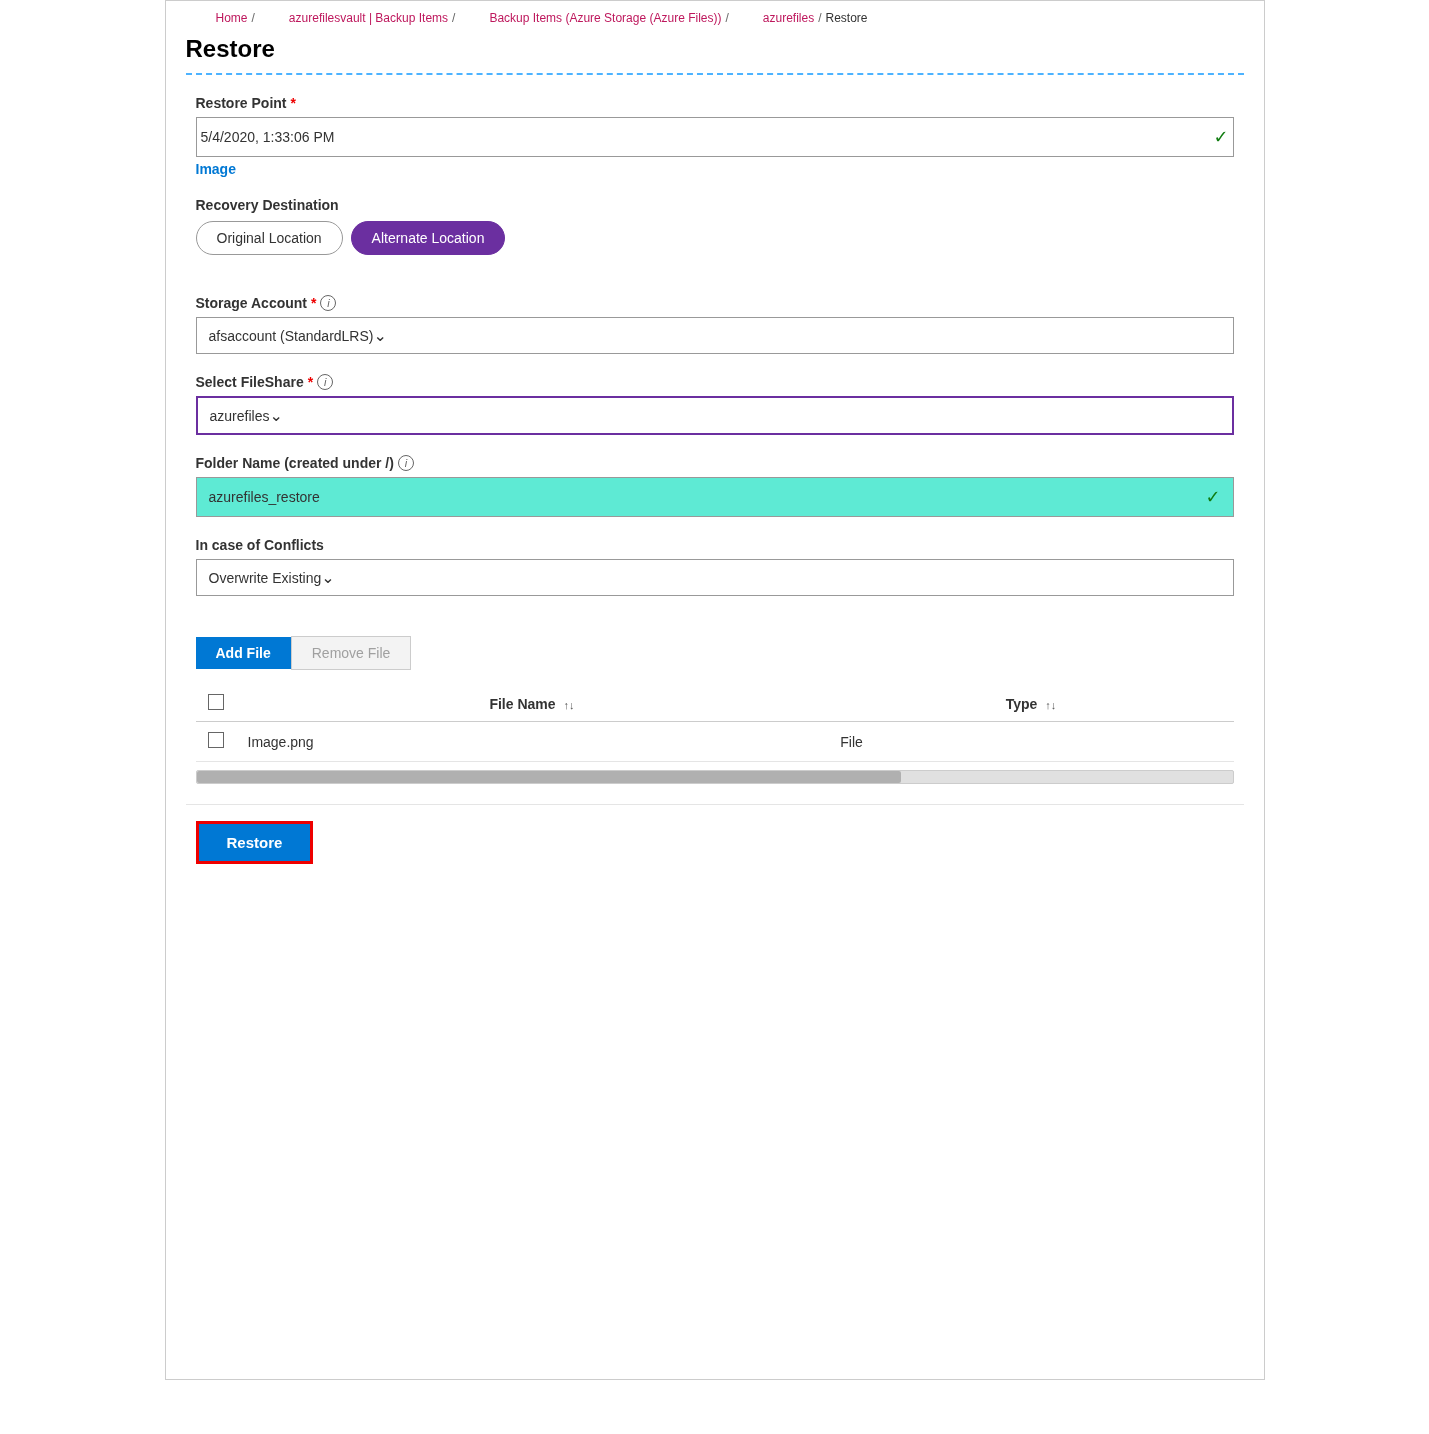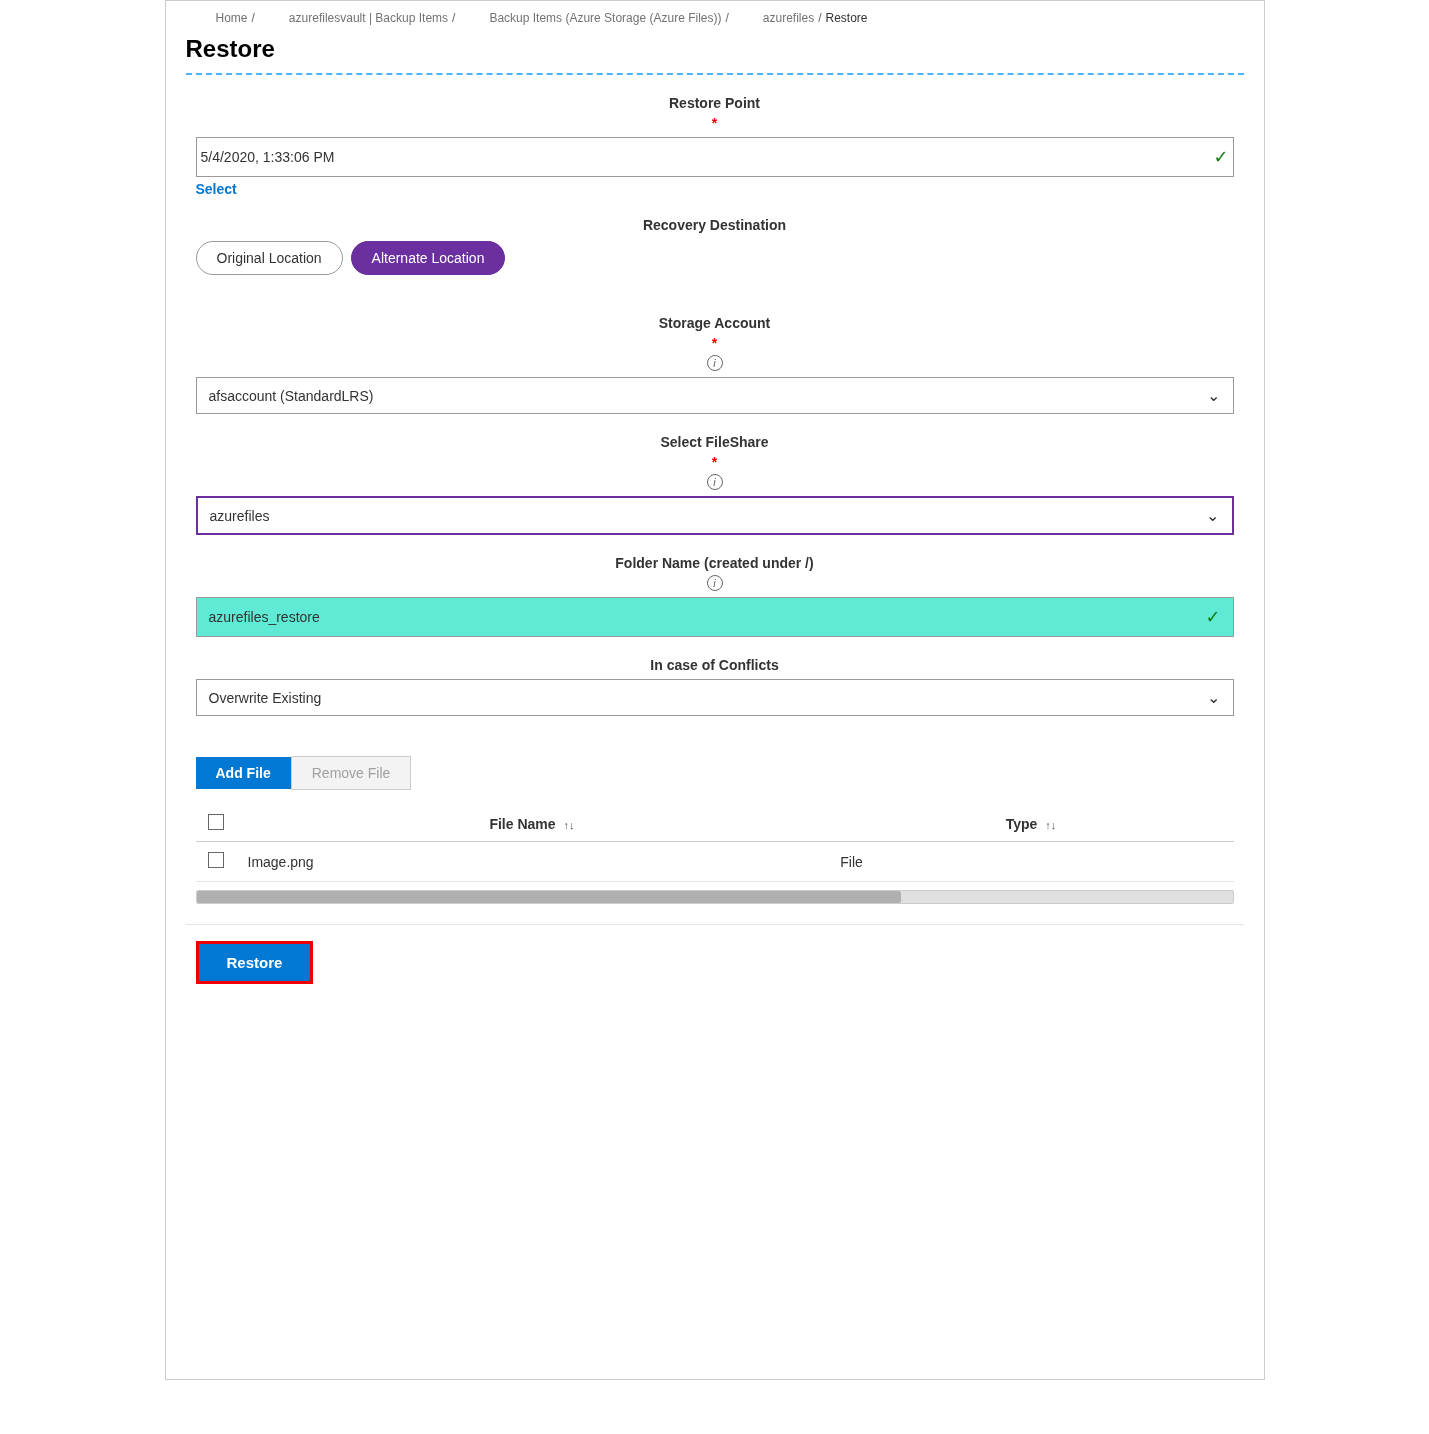--- a/index.html
+++ b/index.html
@@ -21,21 +21,21 @@
     .breadcrumb {
       font-size: 12px;
       color: #0078d4;
       margin-bottom: 10px;
       display: flex;
       flex-wrap: wrap;
       gap: 4px;
       align-items: center;
     }
     .breadcrumb span { color: #333; }
-    .breadcrumb a { color: #737373; text-decoration: none; padding-left: 30px; }
+    .breadcrumb a { color: #be185d; text-decoration: none; padding-left: 30px; }
     .breadcrumb .sep { color: #666; }
     .page-title {
       font-size: 24px;
       font-weight: 600;
       color: #000;
       margin-bottom: 10px;
     }
     .divider-dashed {
       border: none;
       border-top: 2px dashed #4db3ff;
@@ -47,21 +47,20 @@
     .field-group {
       margin-bottom: 20px;
     }
     .field-label {
       font-weight: 600;
       font-size: 14px;
       margin-bottom: 6px;
       display: flex;
       align-items: center;
       gap: 4px;
-      flex-direction: column;
     }
     .required-star {
       color: #e00;
       font-weight: bold;
     }
     .info-icon {
       display: inline-flex;
       align-items: center;
       justify-content: center;
       width: 16px;
@@ -121,21 +120,20 @@
     }
     .dropdown-field {
       width: 100%;
       border: 1px solid #999;
       padding: 8px 12px;
       font-size: 14px;
       color: #333;
       background: #fff;
       display: flex;
       align-items: center;
-      justify-content: space-between;
       cursor: pointer;
     }
     .dropdown-field.active-border {
       border: 2px solid #6b2fa0;
     }
     .chevron-down {
       font-size: 16px;
       color: #333;
     }
     .text-input-field {
@@ -267,21 +265,21 @@
 
     <div class="field-group">
       <div class="field-label">
         <span>Restore Point</span>
         <span class="required-star">*</span>
       </div>
       <div class="restore-point-input">
         <span>5/4/2020, 1:33:06 PM</span>
         <span class="check-green">✓</span>
       </div>
-      <a class="select-link">Select</a>
+      <a class="select-link">Image</a>
     </div>
 
     <div class="field-group">
       <div class="field-label">
         <span>Recovery Destination</span>
       </div>
       <div class="radio-group">
         <button class="radio-btn">Original Location</button>
         <button class="radio-btn active">Alternate Location</button>
       </div>

